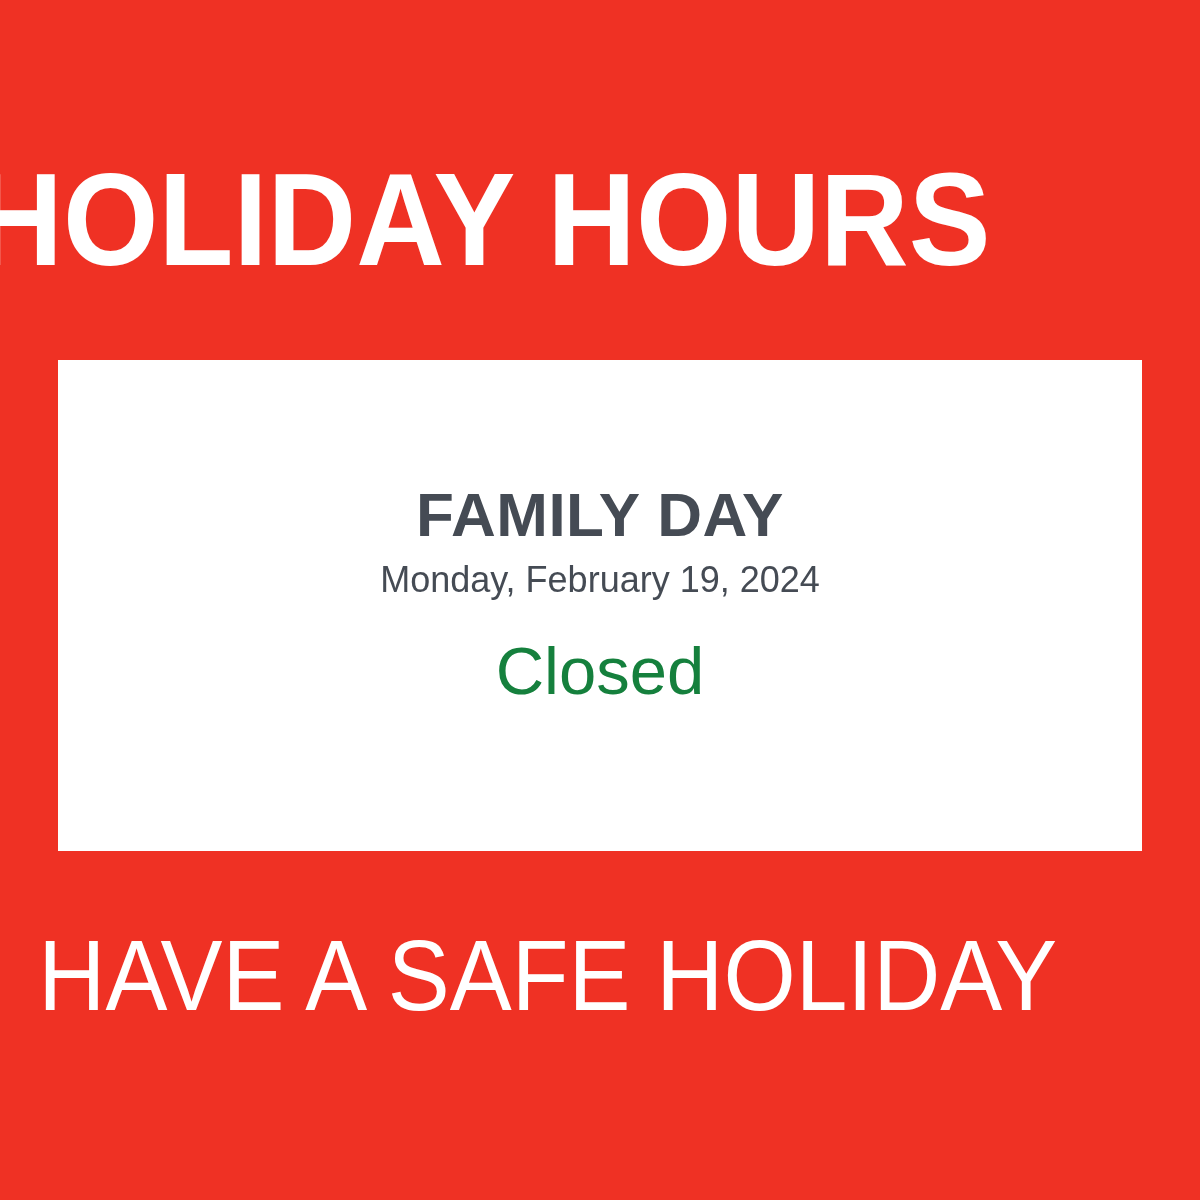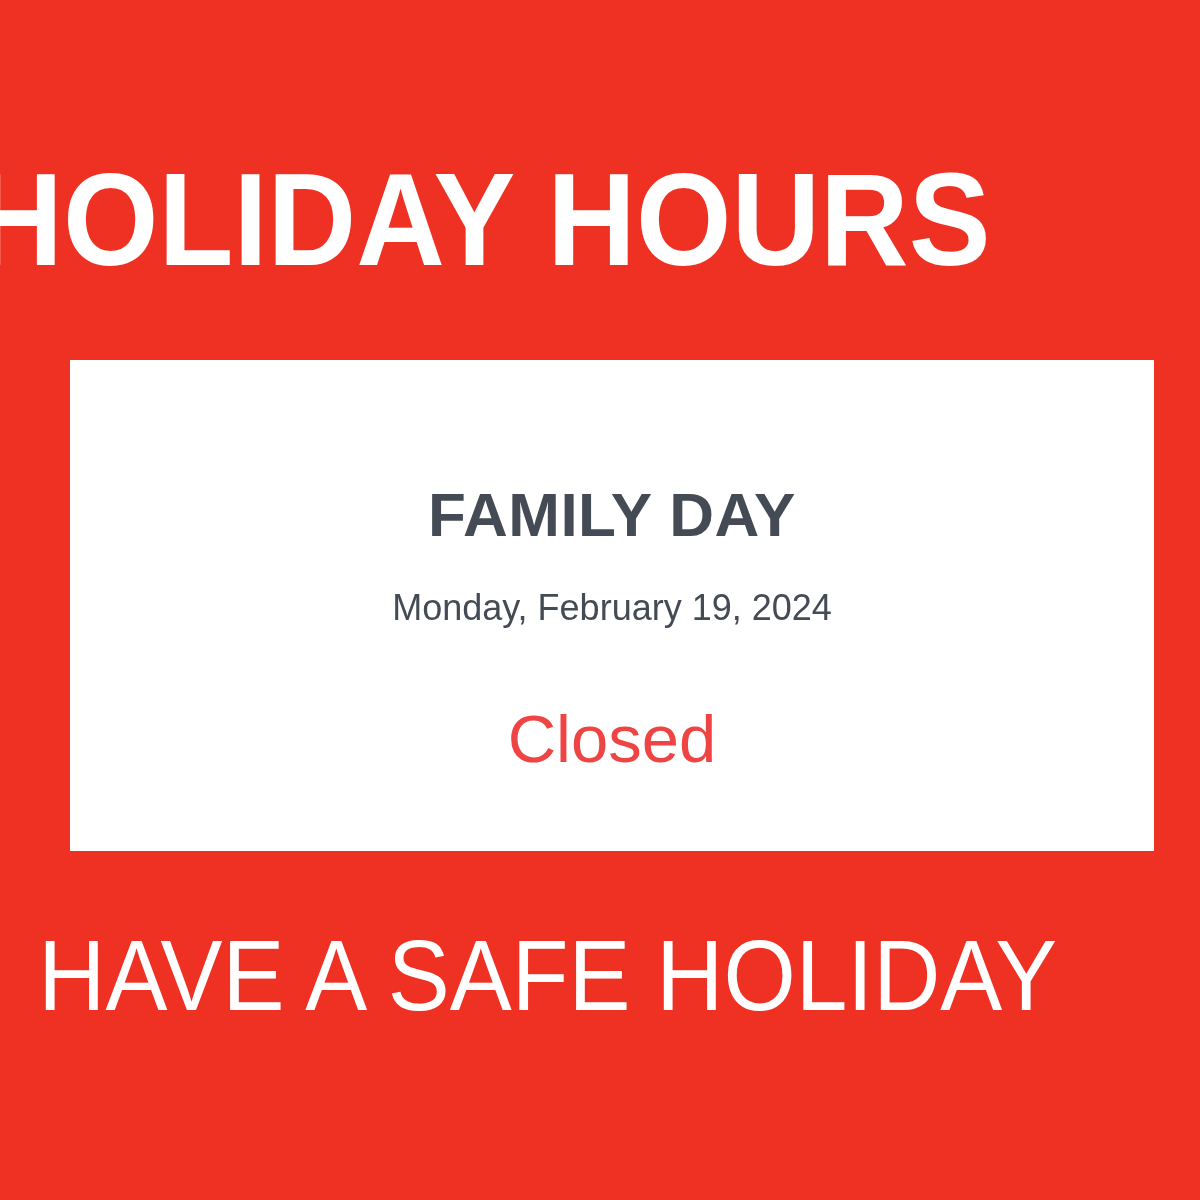--- a/index.html
+++ b/index.html
@@ -41,31 +41,30 @@
     line-height: 1;
     letter-spacing: 0px;
     white-space: nowrap;
     transform: scaleX(0.93);
     transform-origin: center center;
   }
 
   
   #card {
     position: absolute;
-    left: 70px;
+    left: 58px;
     top: 360px;
     width: 1084px;
     height: 491px;
     background: #ffffff;
     box-sizing: border-box;
     display: flex;
     flex-direction: column;
     align-items: center;
     justify-content: flex-start;
-    gap: 28px;
   }
 
   #holiday-name {
     margin-top: 122px;
     color: #454b54;
     font-family: "Liberation Sans", sans-serif;
     font-weight: 700;
     font-size: 62px;
     line-height: 1.05;
     letter-spacing: 0.5px;
@@ -77,22 +76,22 @@
     color: #454b54;
     font-family: "Liberation Sans", sans-serif;
     font-weight: 400;
     font-size: 36px;
     line-height: 1.08;
     letter-spacing: 0px;
     white-space: nowrap;
   }
 
   #holiday-status {
-    margin-top: 48px;
-    color: #ef4444;
+    margin-top: 36px;
+    color: #15803d;
     font-family: "Liberation Sans", sans-serif;
     font-weight: 400;
     font-size: 67px;
     line-height: 1.05;
     white-space: nowrap;
   }
 
   
   #footer {
     position: absolute;

